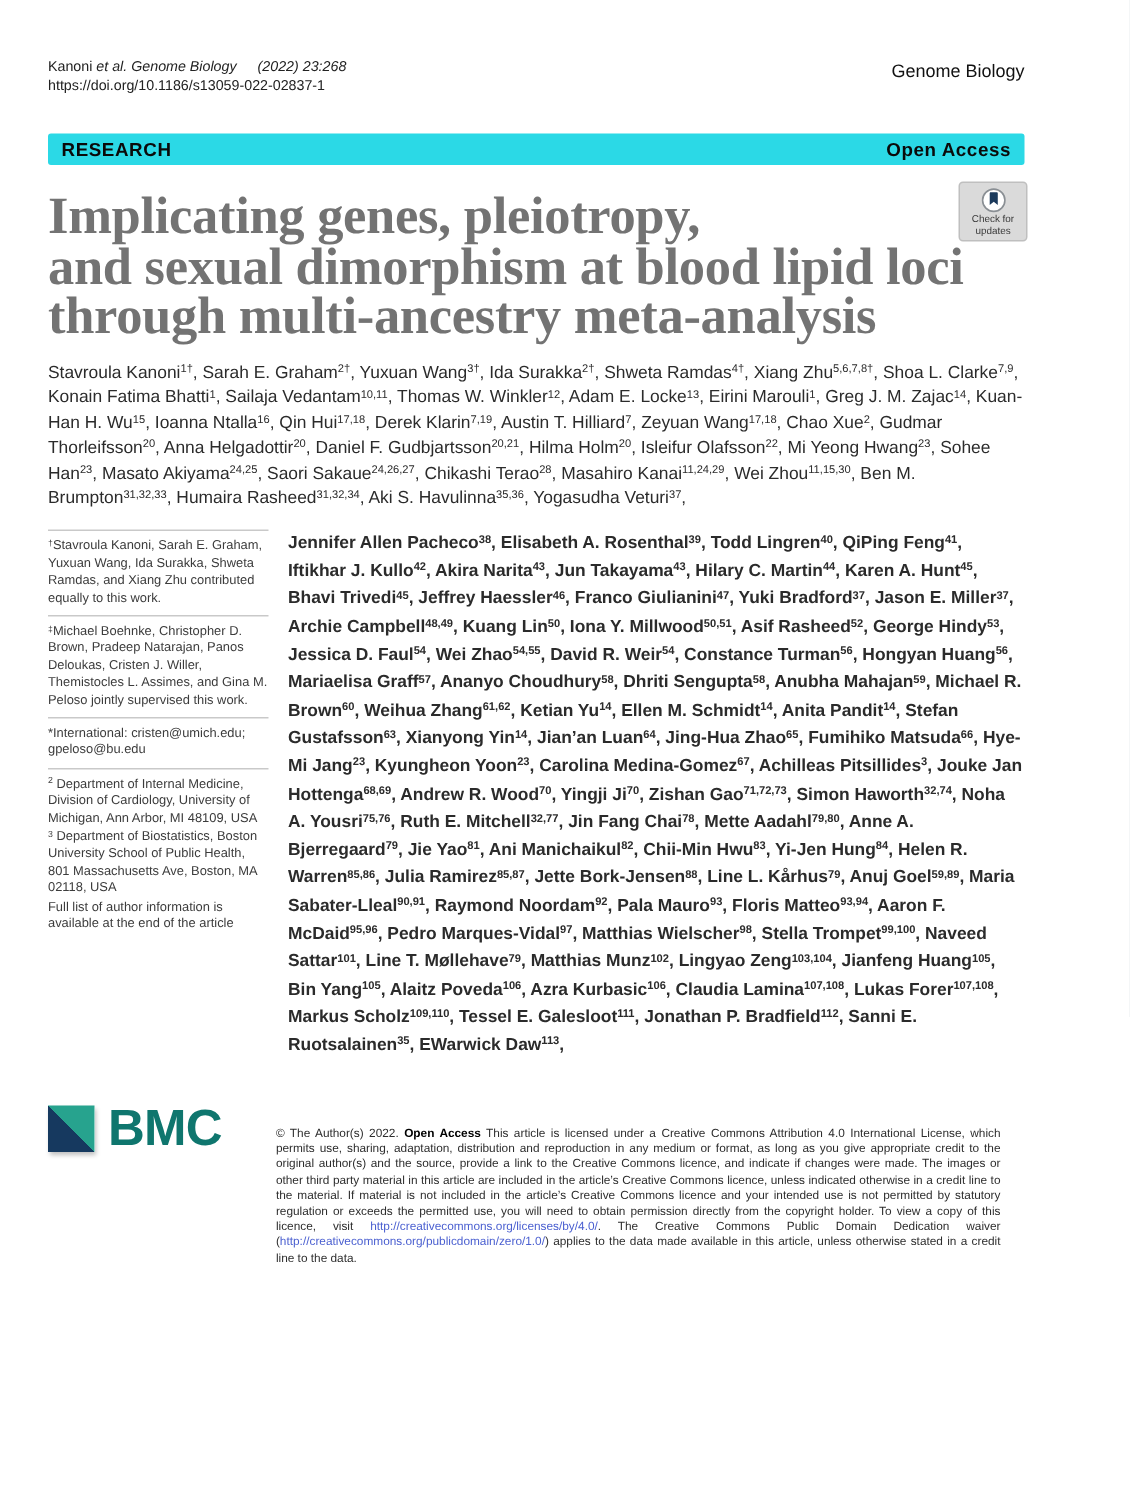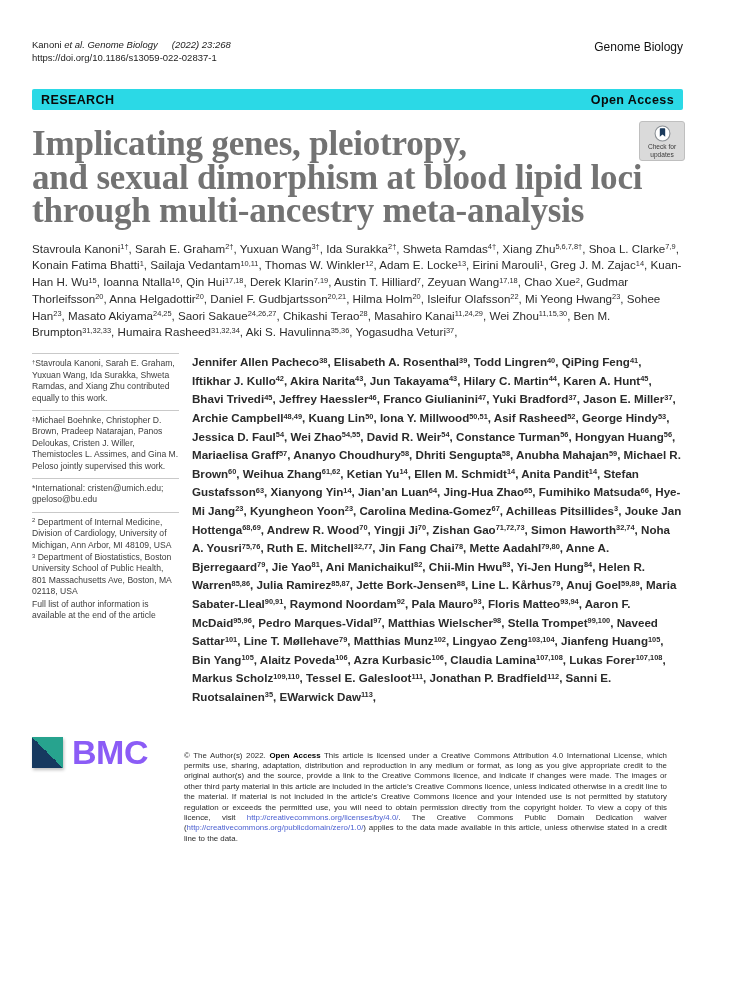--- a/index.html
+++ b/index.html
@@ -123,20 +123,20 @@
         </div>
       </aside>
     <div class="right-col">
       <p class="authors cont" id="authors-continued"><span class="author">Jennifer Allen Pacheco<sup>38</sup>, </span><span class="author">Elisabeth A. Rosenthal<sup>39</sup>, </span><span class="author">Todd Lingren<sup>40</sup>, </span><span class="author">QiPing Feng<sup>41</sup>, </span><span class="author">Iftikhar J. Kullo<sup>42</sup>, </span><span class="author">Akira Narita<sup>43</sup>, </span><span class="author">Jun Takayama<sup>43</sup>, </span><span class="author">Hilary C. Martin<sup>44</sup>, </span><span class="author">Karen A. Hunt<sup>45</sup>, </span><span class="author">Bhavi Trivedi<sup>45</sup>, </span><span class="author">Jeffrey Haessler<sup>46</sup>, </span><span class="author">Franco Giulianini<sup>47</sup>, </span><span class="author">Yuki Bradford<sup>37</sup>, </span><span class="author">Jason E. Miller<sup>37</sup>, </span><span class="author">Archie Campbell<sup>48,49</sup>, </span><span class="author">Kuang Lin<sup>50</sup>, </span><span class="author">Iona Y. Millwood<sup>50,51</sup>, </span><span class="author">Asif Rasheed<sup>52</sup>, </span><span class="author">George Hindy<sup>53</sup>, </span><span class="author">Jessica D. Faul<sup>54</sup>, </span><span class="author">Wei Zhao<sup>54,55</sup>, </span><span class="author">David R. Weir<sup>54</sup>, </span><span class="author">Constance Turman<sup>56</sup>, </span><span class="author">Hongyan Huang<sup>56</sup>, </span><span class="author">Mariaelisa Graff<sup>57</sup>, </span><span class="author">Ananyo Choudhury<sup>58</sup>, </span><span class="author">Dhriti Sengupta<sup>58</sup>, </span><span class="author">Anubha Mahajan<sup>59</sup>, </span><span class="author">Michael R. Brown<sup>60</sup>, </span><span class="author">Weihua Zhang<sup>61,62</sup>, </span><span class="author">Ketian Yu<sup>14</sup>, </span><span class="author">Ellen M. Schmidt<sup>14</sup>, </span><span class="author">Anita Pandit<sup>14</sup>, </span><span class="author">Stefan Gustafsson<sup>63</sup>, </span><span class="author">Xianyong Yin<sup>14</sup>, </span><span class="author">Jian’an Luan<sup>64</sup>, </span><span class="author">Jing-Hua Zhao<sup>65</sup>, </span><span class="author">Fumihiko Matsuda<sup>66</sup>, </span><span class="author">Hye-Mi Jang<sup>23</sup>, </span><span class="author">Kyungheon Yoon<sup>23</sup>, </span><span class="author">Carolina Medina-Gomez<sup>67</sup>, </span><span class="author">Achilleas Pitsillides<sup>3</sup>, </span><span class="author">Jouke Jan Hottenga<sup>68,69</sup>, </span><span class="author">Andrew R. Wood<sup>70</sup>, </span><span class="author">Yingji Ji<sup>70</sup>, </span><span class="author">Zishan Gao<sup>71,72,73</sup>, </span><span class="author">Simon Haworth<sup>32,74</sup>, </span><span class="author">Noha A. Yousri<sup>75,76</sup>, </span><span class="author">Ruth E. Mitchell<sup>32,77</sup>, </span><span class="author">Jin Fang Chai<sup>78</sup>, </span><span class="author">Mette Aadahl<sup>79,80</sup>, </span><span class="author">Anne A. Bjerregaard<sup>79</sup>, </span><span class="author">Jie Yao<sup>81</sup>, </span><span class="author">Ani Manichaikul<sup>82</sup>, </span><span class="author">Chii-Min Hwu<sup>83</sup>, </span><span class="author">Yi-Jen Hung<sup>84</sup>, </span><span class="author">Helen R. Warren<sup>85,86</sup>, </span><span class="author">Julia Ramirez<sup>85,87</sup>, </span><span class="author">Jette Bork-Jensen<sup>88</sup>, </span><span class="author">Line L. Kårhus<sup>79</sup>, </span><span class="author">Anuj Goel<sup>59,89</sup>, </span><span class="author">Maria Sabater-Lleal<sup>90,91</sup>, </span><span class="author">Raymond Noordam<sup>92</sup>, </span><span class="author">Pala Mauro<sup>93</sup>, </span><span class="author">Floris Matteo<sup>93,94</sup>, </span><span class="author">Aaron F. McDaid<sup>95,96</sup>, </span><span class="author">Pedro Marques-Vidal<sup>97</sup>, </span><span class="author">Matthias Wielscher<sup>98</sup>, </span><span class="author">Stella Trompet<sup>99,100</sup>, </span><span class="author">Naveed Sattar<sup>101</sup>, </span><span class="author">Line T. Møllehave<sup>79</sup>, </span><span class="author">Matthias Munz<sup>102</sup>, </span><span class="author">Lingyao Zeng<sup>103,104</sup>, </span><span class="author">Jianfeng Huang<sup>105</sup>, </span><span class="author">Bin Yang<sup>105</sup>, </span><span class="author">Alaitz Poveda<sup>106</sup>, </span><span class="author">Azra Kurbasic<sup>106</sup>, </span><span class="author">Claudia Lamina<sup>107,108</sup>, </span><span class="author">Lukas Forer<sup>107,108</sup>, </span><span class="author">Markus Scholz<sup>109,110</sup>, </span><span class="author">Tessel E. Galesloot<sup>111</sup>, </span><span class="author">Jonathan P. Bradfield<sup>112</sup>, </span><span class="author">Sanni E. Ruotsalainen<sup>35</sup>, </span><span class="author">EWarwick Daw<sup>113</sup>, </span></p>
     </div>
   </div>
 
   <footer class="footer">
     <div class="bmc-logo">
       <div class="bmc-mark" id="bmc-mark" style="background: linear-gradient(to left bottom, rgb(39, 163, 142) 50%, rgb(22, 57, 95) 50%);"></div>
-      <span class="bmc-text" id="bmc-text" style="color: #8b5cf6;">BMC</span>
+      <span class="bmc-text" id="bmc-text" style="color: #0f766e;">BMC</span>
     </div>
     <p class="license">
       <span>© The Author(s) 2022. </span><span class="oa">Open Access</span><span> This article is licensed under a Creative Commons Attribution 4.0 International License, which permits use, sharing, adaptation, distribution and reproduction in any medium or format, as long as you give appropriate credit to the original author(s) and the source, provide a link to the Creative Commons licence, and indicate if changes were made. The images or other third party material in this article are included in the article’s Creative Commons licence, unless indicated otherwise in a credit line to the material. If material is not included in the article’s Creative Commons licence and your intended use is not permitted by statutory regulation or exceeds the permitted use, you will need to obtain permission directly from the copyright holder. To view a copy of this licence, visit </span><a>http://creativecommons.org/licenses/by/4.0/</a><span>. The Creative Commons Public Domain Dedication waiver (</span><a>http://creativecommons.org/publicdomain/zero/1.0/</a><span>) applies to the data made available in this article, unless otherwise stated in a credit line to the data.</span>
     </p>
   </footer>
 
 </div>
 
 </body></html>

